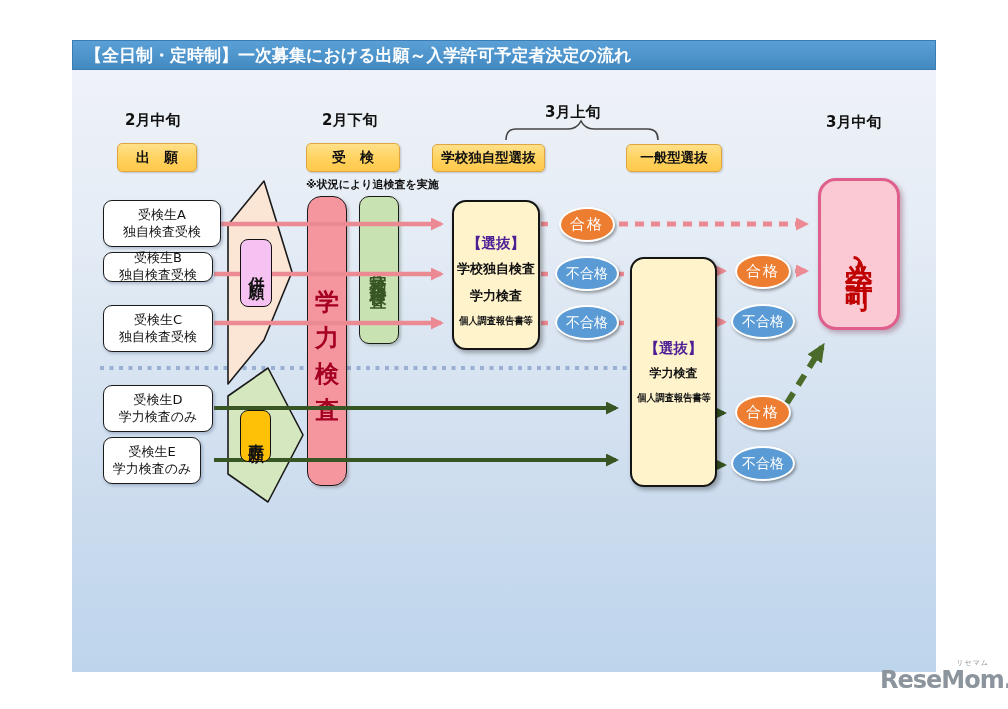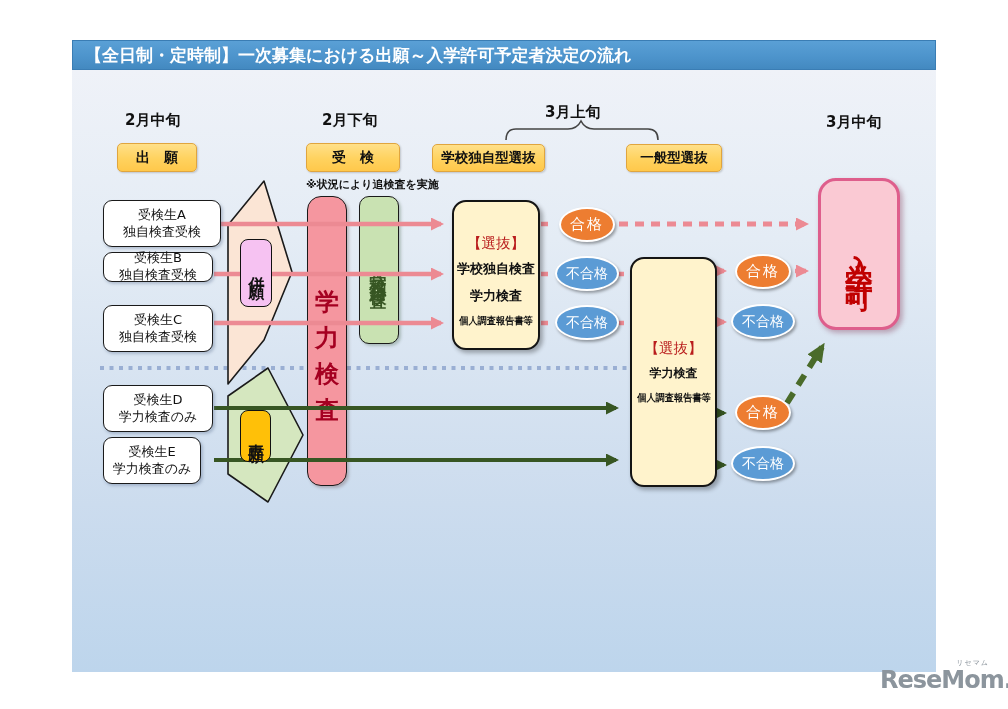--- a/index.html
+++ b/index.html
@@ -40,21 +40,21 @@
   
   .atag{z-index:4;display:flex;align-items:center;justify-content:center;
     border:1.7px solid #111;border-radius:8px;box-sizing:border-box;}
   .atag .vtext{font-size:16px;color:#111;letter-spacing:10px;}
   .tag-pink{background:#F6C2F2;}
   .tag-amber{background:#FFC008;}
   
   .selbox{z-index:4;background:#FFF3CC;border:2.3px solid #141414;border-radius:14px;
     box-shadow:2.5px 3px 4px rgba(0,0,0,.3);box-sizing:border-box;
     display:flex;flex-direction:column;align-items:center;text-align:center;}
-  .selbox .head{color:#b91c1c;font-weight:normal;font-size:14.5px;margin-bottom:7px;}
+  .selbox .head{color:#4c1d95;font-weight:bold;font-size:14.5px;margin-bottom:7px;}
   .selbox .li{font-weight:bold;font-size:13px;margin-bottom:9px;white-space:nowrap;}
   .selbox .li.small{font-size:10px;transform:scaleX(.92);margin-bottom:0;}
   
   .ell{z-index:4;border-radius:50%;display:flex;align-items:center;justify-content:center;
     color:#fff;font-weight:normal;border:2px solid #fff;box-sizing:border-box;
     box-shadow:1.5px 2px 3px rgba(0,0,0,.35);white-space:nowrap;}
   .ell.pass{background:#ED7D31;font-size:15px;letter-spacing:2px;}
   .ell.fail{background:#5B9BD5;font-size:14px;}
   
   .final-box{z-index:4;background:#FAC9D3;border:3px solid #DE5E8C;border-radius:18px;

